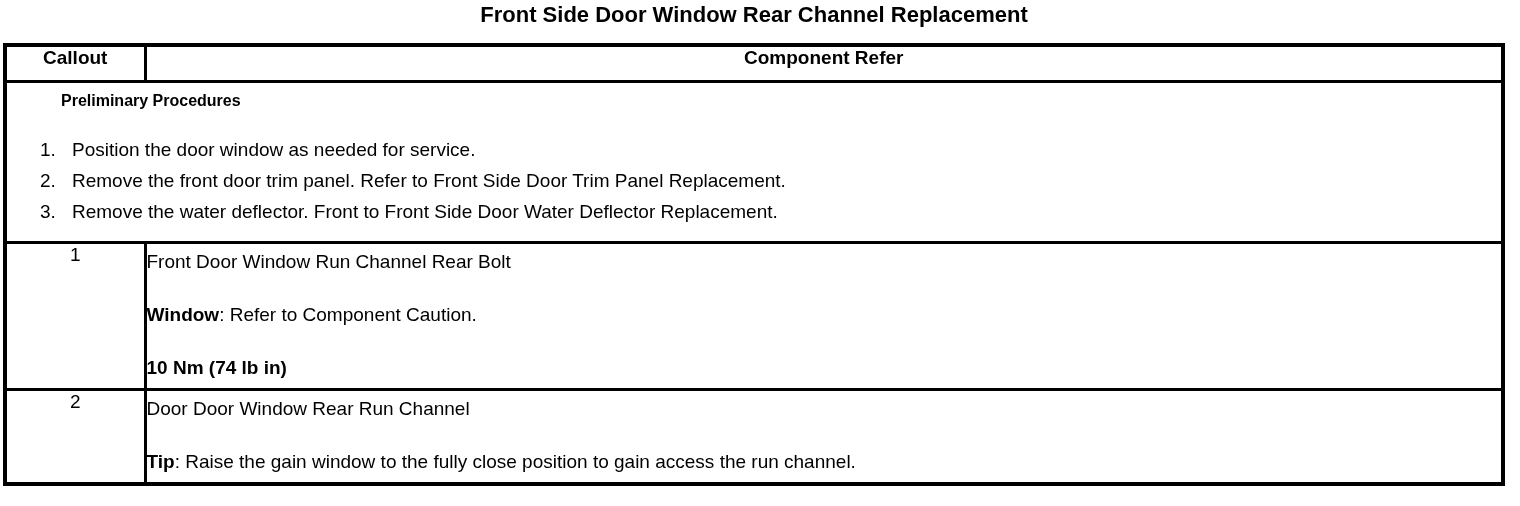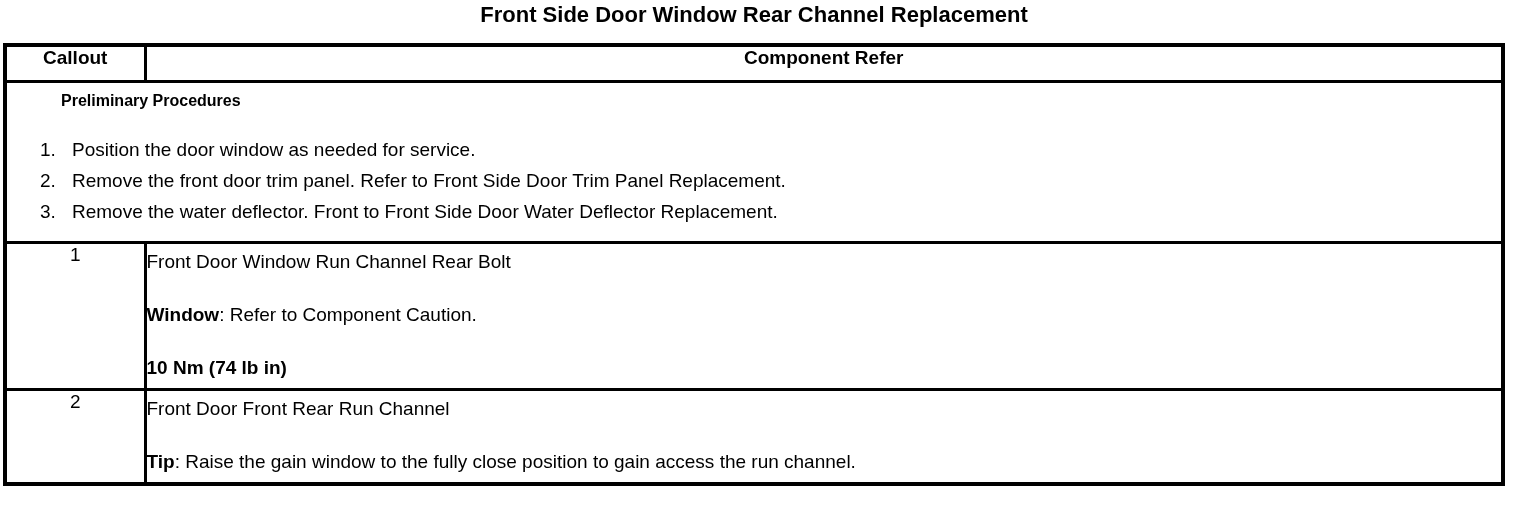--- a/index.html
+++ b/index.html
@@ -124,20 +124,20 @@
       <td class="component-cell row1-cell">
         <p class="comp-line">Front Door Window Run Channel Rear Bolt</p>
         <p class="comp-line"><span class="bold">Window</span><span>: Refer to Component Caution.</span></p>
         <p class="comp-line bold">10 Nm (74 lb in)</p>
       </td>
     </tr>
 
     <tr>
       <td class="callout-cell">2</td>
       <td class="component-cell row2-cell">
-        <p class="comp-line">Front Door Front Rear Run Channel</p>
+        <p class="comp-line">Door Door Window Rear Run Channel</p>
         <p class="comp-line"><span class="bold">Tip</span><span>: Raise the gain window to the fully close position to gain access the run channel.</span></p>
       </td>
     </tr>
 
   </tbody>
     </table>
 </div>
 
 </body></html>

